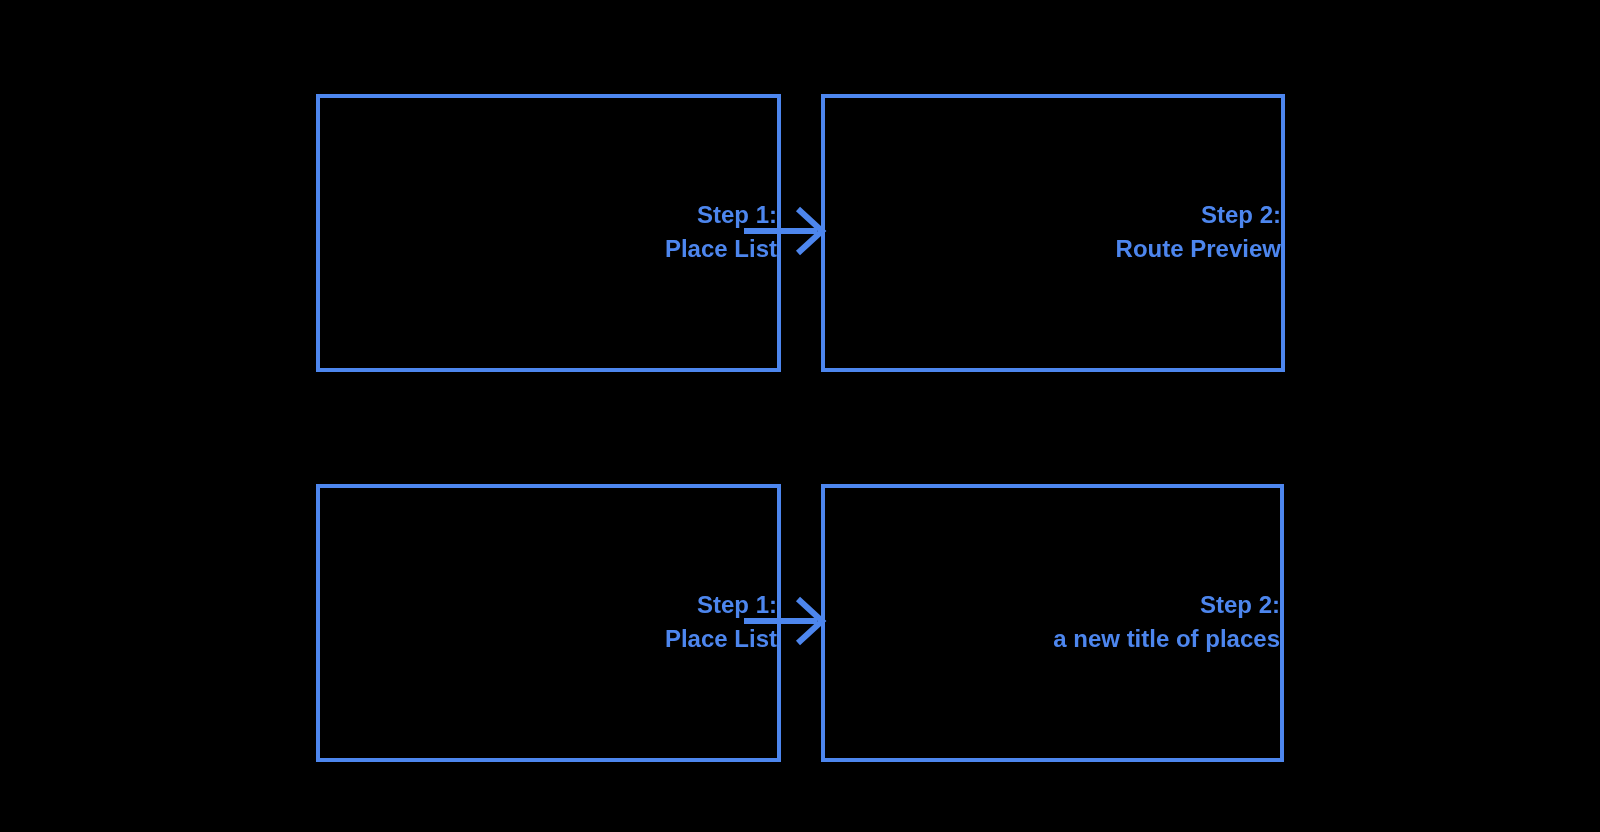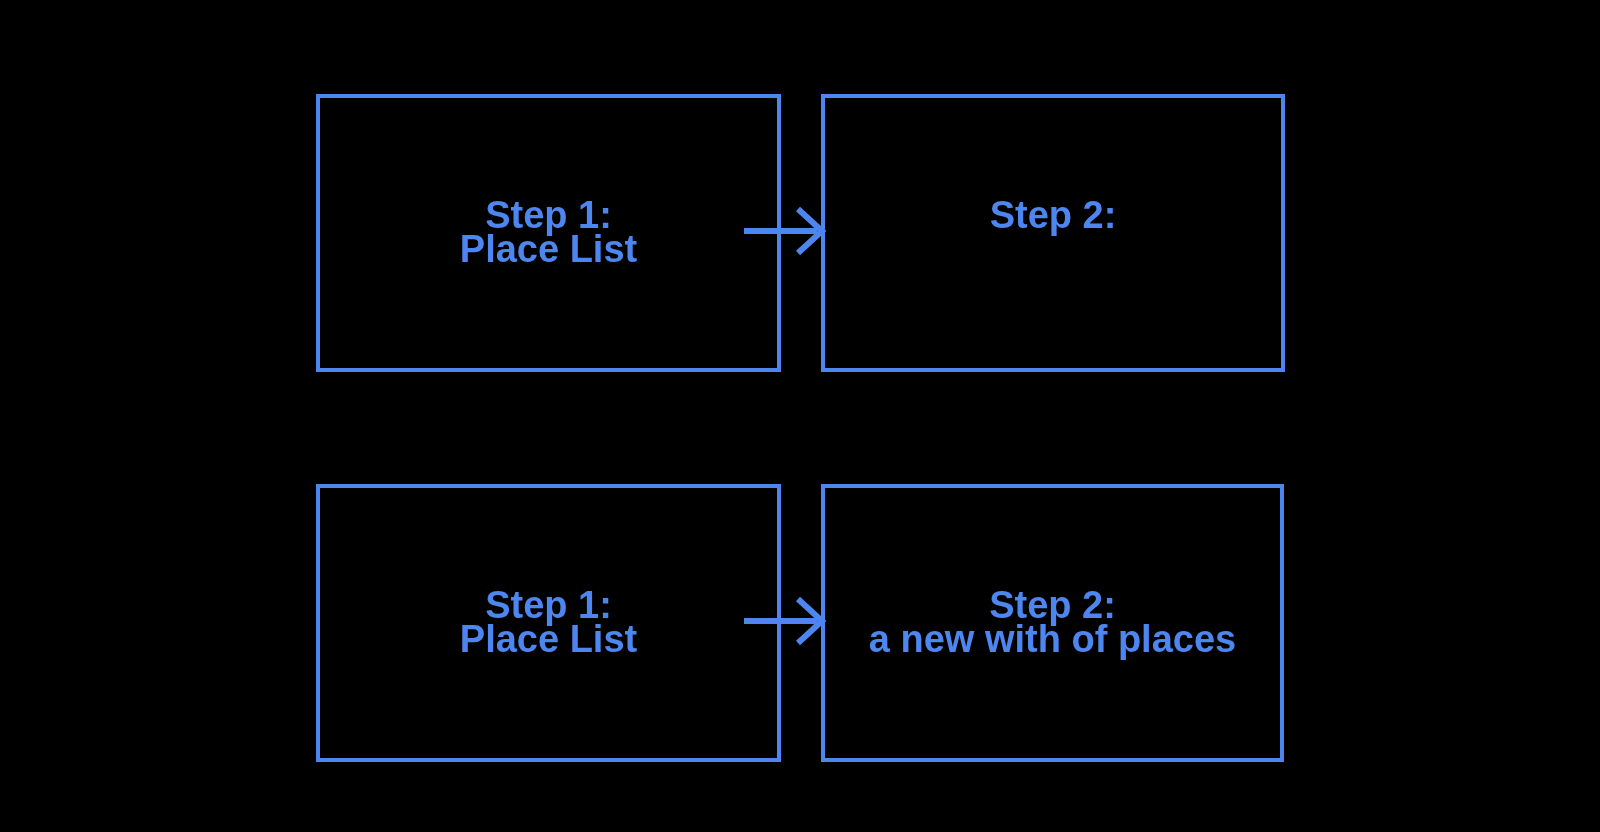--- a/index.html
+++ b/index.html
@@ -16,23 +16,23 @@
     position: absolute;
     border: 4px solid var(--accent);
     background: transparent;
   }
   .box-step1-top    { left: 316px; top: 94px;  width: 465px; height: 278px; }
   .box-step2-top    { left: 821px; top: 94px;  width: 464px; height: 278px; }
   .box-step1-bottom { left: 316px; top: 484px; width: 465px; height: 278px; }
   .box-step2-bottom { left: 821px; top: 484px; width: 463px; height: 278px; }
   .box-label {
     padding-top: 100px;
-    text-align: center;
+    text-align: right;
     color: var(--accent);
-    font-size: 38px;
+    font-size: 24px;
     line-height: 34px;
     font-weight: 600;
     letter-spacing: 0px;
   }
   .box-label span { display: block; white-space: nowrap; }
   .arrow {
     position: absolute;
     width: 90px; height: 54px;
     overflow: visible;
   }
@@ -59,35 +59,36 @@
   </div>
 
   <svg class="arrow arrow-top" viewBox="0 0 90 54" xmlns="http://www.w3.org/2000/svg">
     <line x1="4" y1="27" x2="77" y2="27"></line>
     <polyline points="58,5 82,27 58,49"></polyline>
   </svg>
 
   <div class="flow-box box-step2-top">
     <div class="box-label">
       <span>Step 2:</span>
+      <span>Route Preview</span>
     </div>
   </div>
 
   <div class="flow-box box-step1-bottom">
     <div class="box-label">
       <span>Step 1:</span>
       <span>Place List</span>
     </div>
   </div>
 
   <svg class="arrow arrow-bottom" viewBox="0 0 90 54" xmlns="http://www.w3.org/2000/svg">
     <line x1="4" y1="27" x2="77" y2="27"></line>
     <polyline points="58,5 82,27 58,49"></polyline>
   </svg>
 
   <div class="flow-box box-step2-bottom">
     <div class="box-label">
       <span>Step 2:</span>
-      <span>a new with of places</span>
+      <span>a new title of places</span>
     </div>
   </div>
 
 </div>
 
 </body></html>

